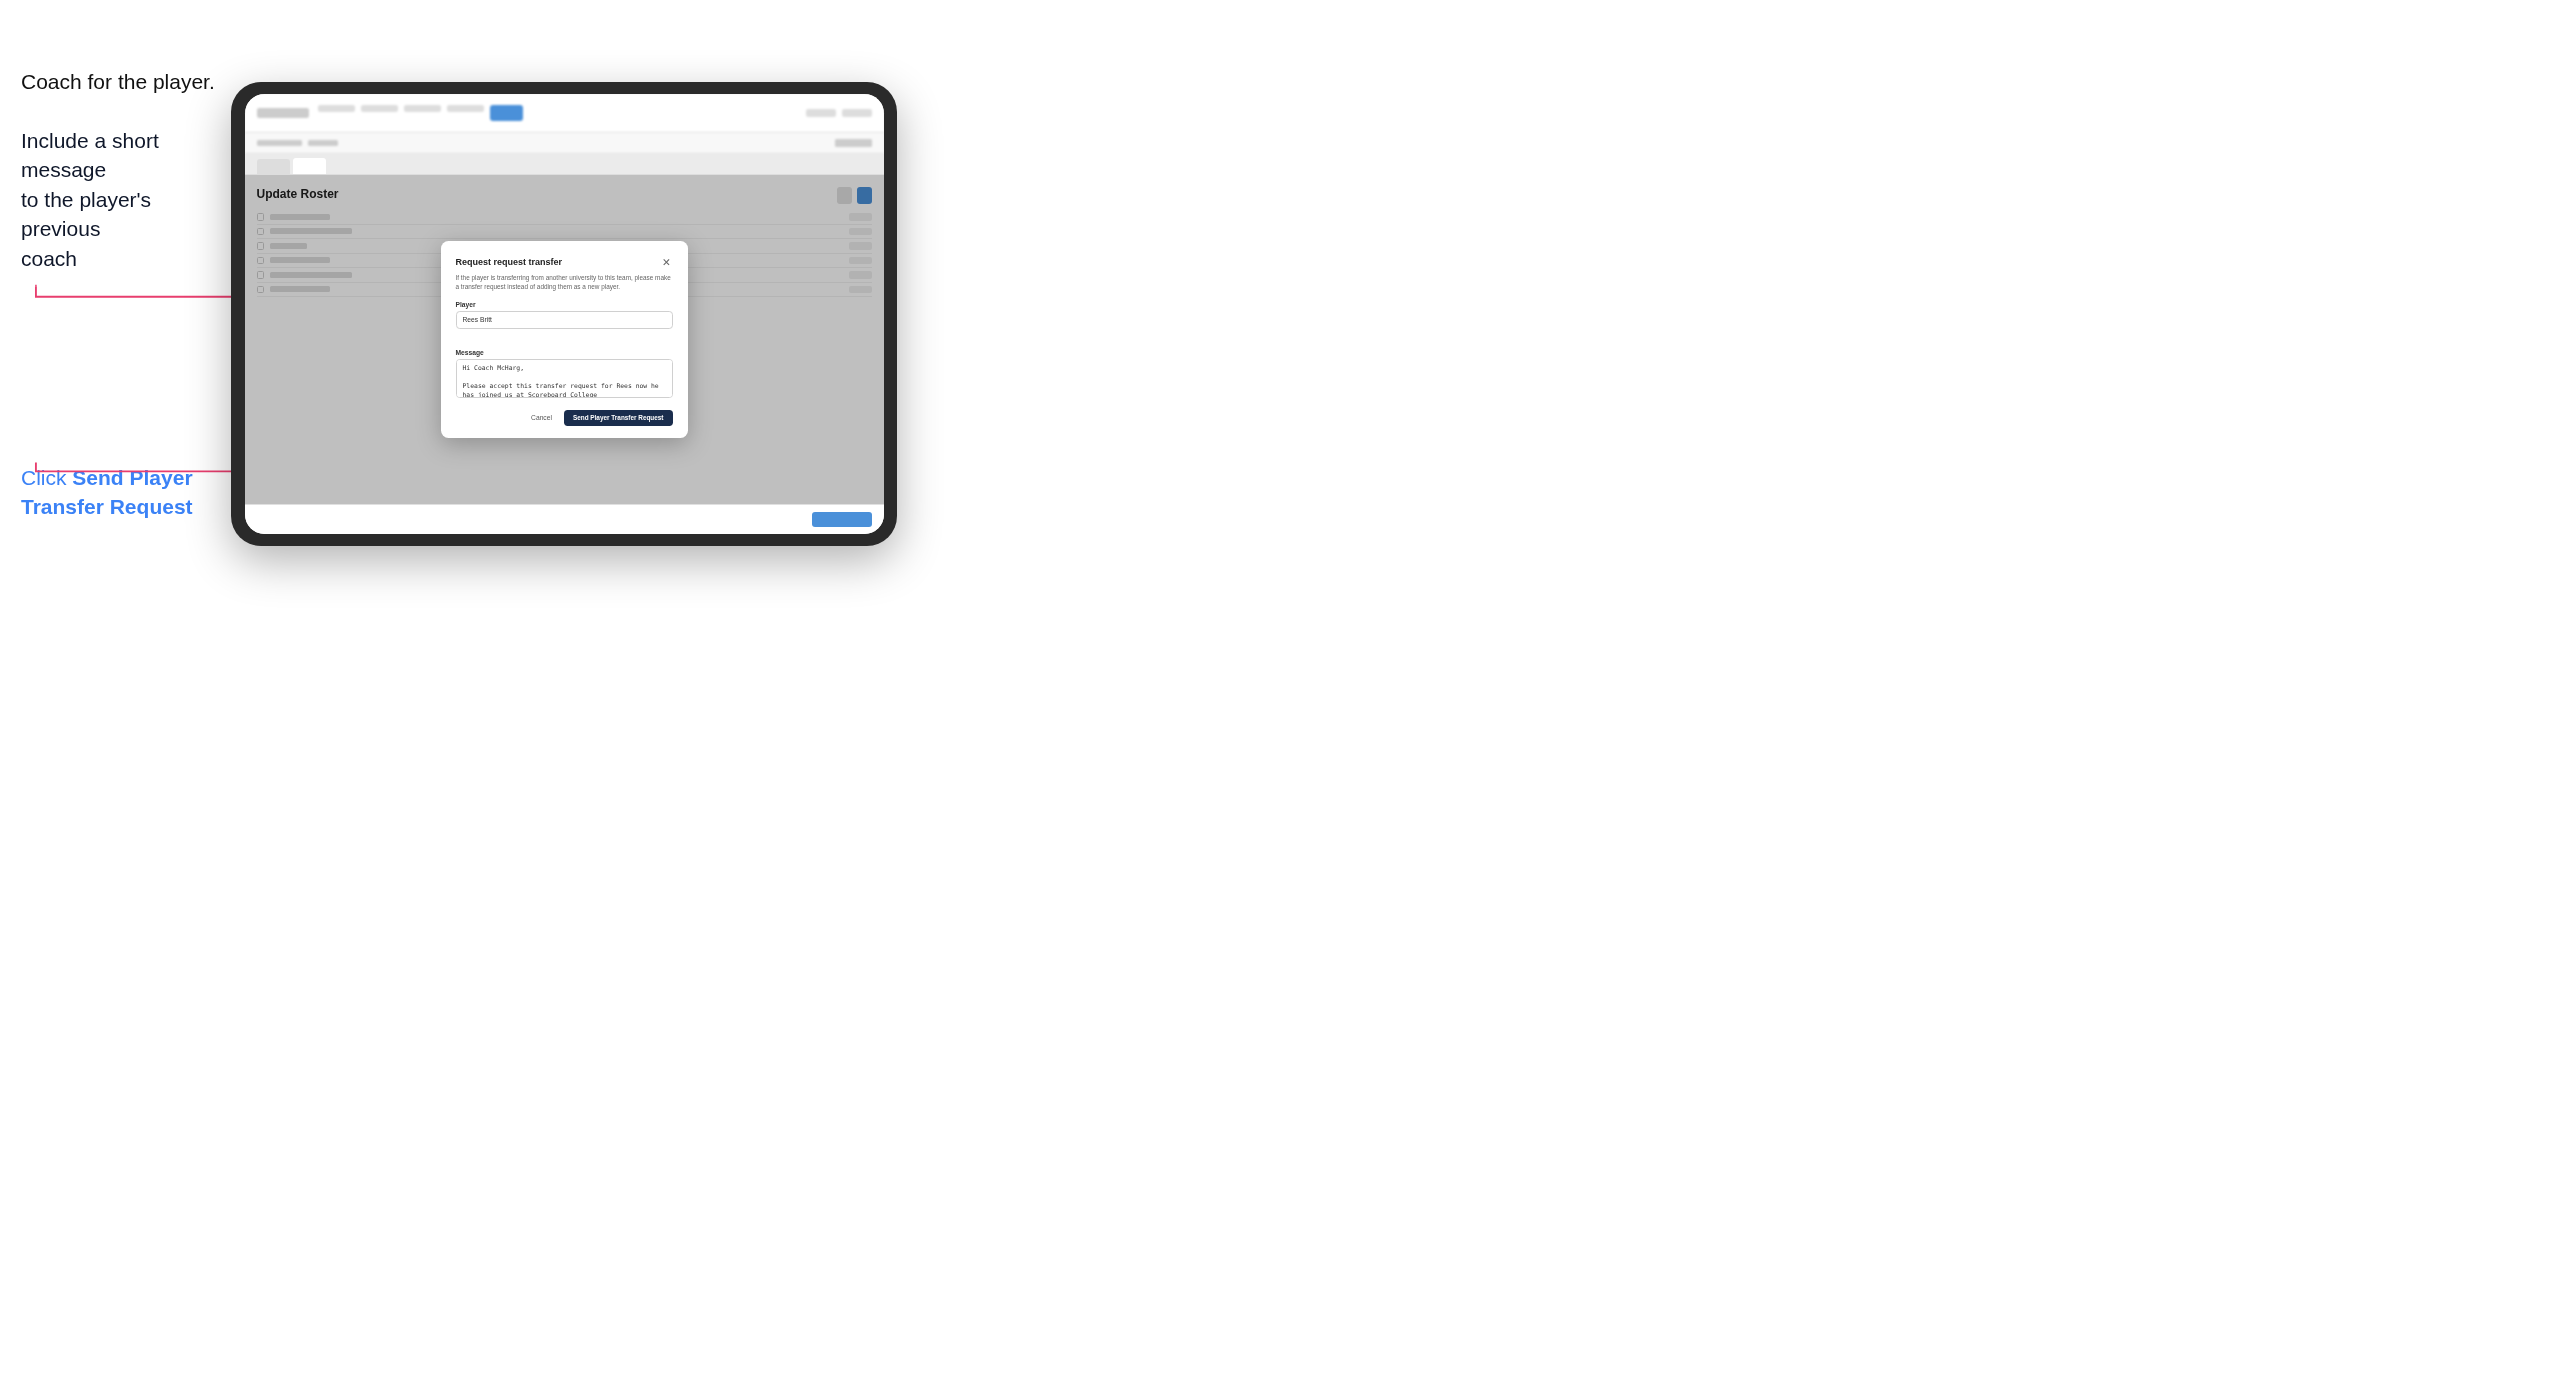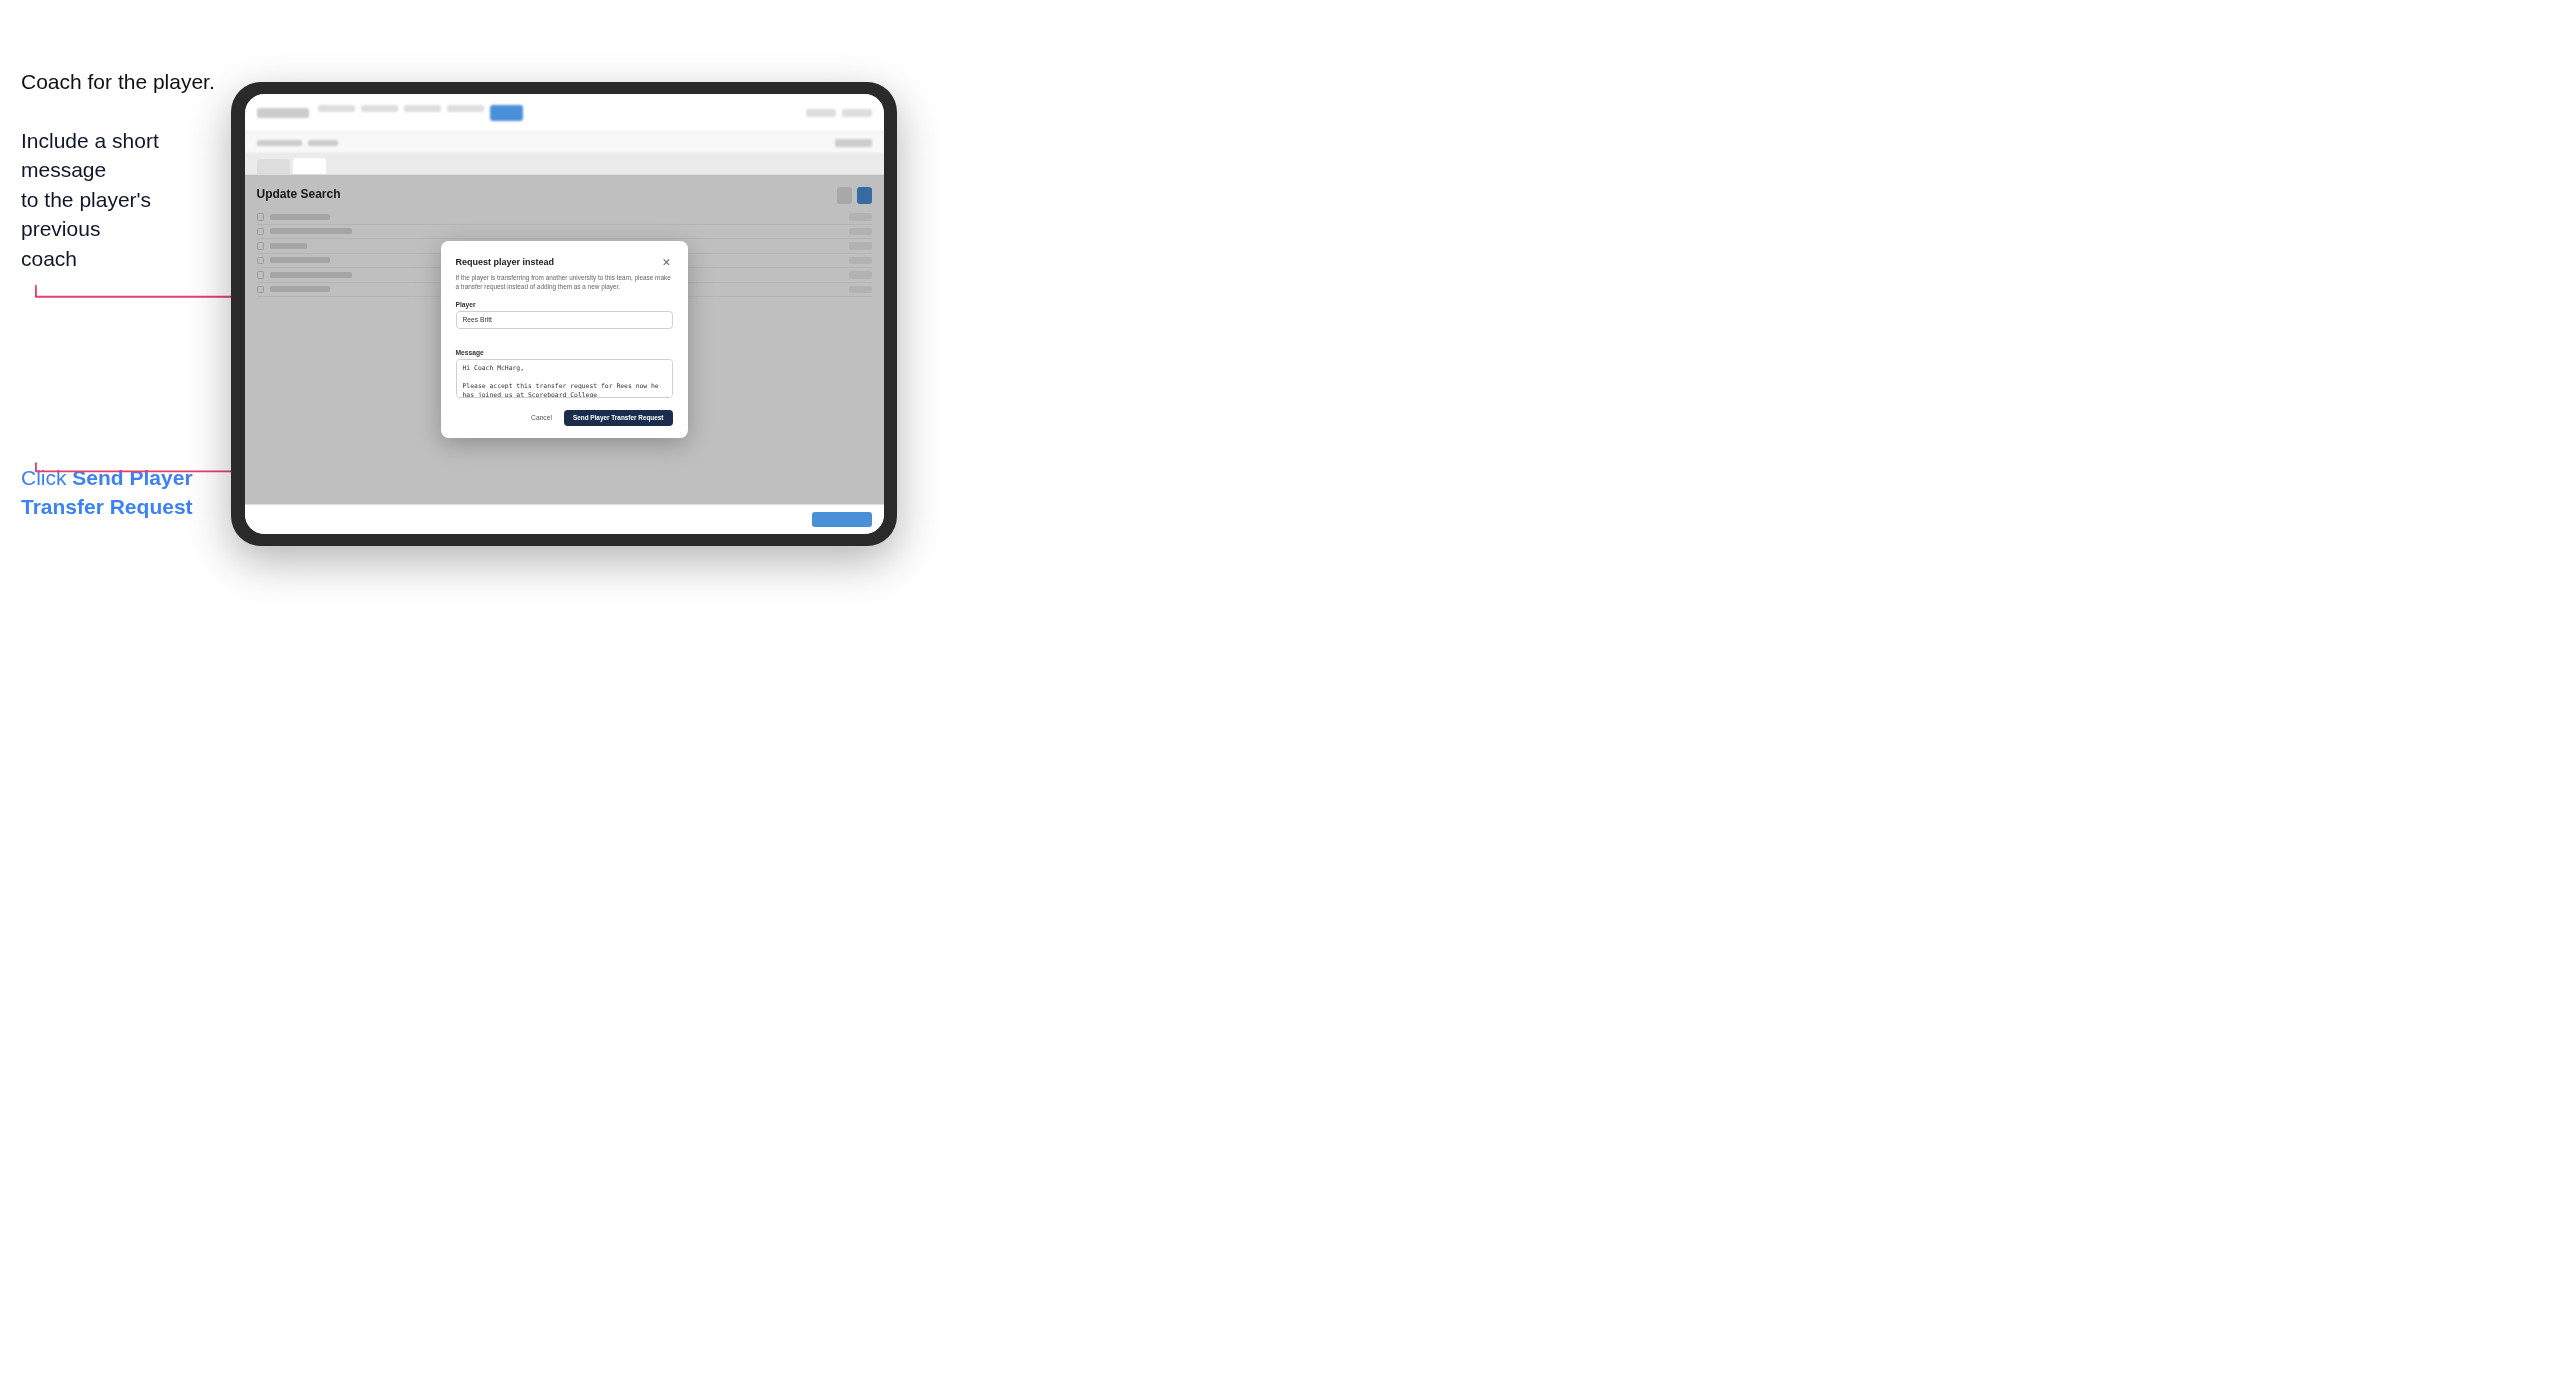--- a/index.html
+++ b/index.html
@@ -448,21 +448,21 @@
       <div class="subnav-item" style="width:30px;"></div>
       <div class="subnav-right"></div>
     </div>
 
     <div class="screen-tabbar">
       <div class="tab-item"></div>
       <div class="tab-item active"></div>
     </div>
 
     <div class="screen-content">
-      <div class="content-title">Update Search</div>
+      <div class="content-title">Update Roster</div>
 
       <div class="content-actions">
         <div class="action-btn secondary"></div>
         <div class="action-btn"></div>
       </div>
 
       <div class="table-row">
         <div class="row-checkbox"></div>
         <div class="row-text"></div>
         <div class="row-badge"></div>
@@ -491,21 +491,21 @@
         <div class="row-checkbox"></div>
         <div class="row-text"></div>
         <div class="row-badge"></div>
       </div>
 
       <div class="modal-overlay">
         <div class="modal">
 
           
           <div class="modal-header">
-            <span class="modal-title">Request player instead</span>
+            <span class="modal-title">Request request transfer</span>
             <span class="modal-close">✕</span>
           </div>
 
           
           <p class="modal-desc">If the player is transferring from another university to this team, please make a transfer request instead of adding them as a new player.</p>
 
           
           <div class="modal-field-label">Player</div>
           <input class="modal-input" type="text" value="Rees Britt" style="">
 

